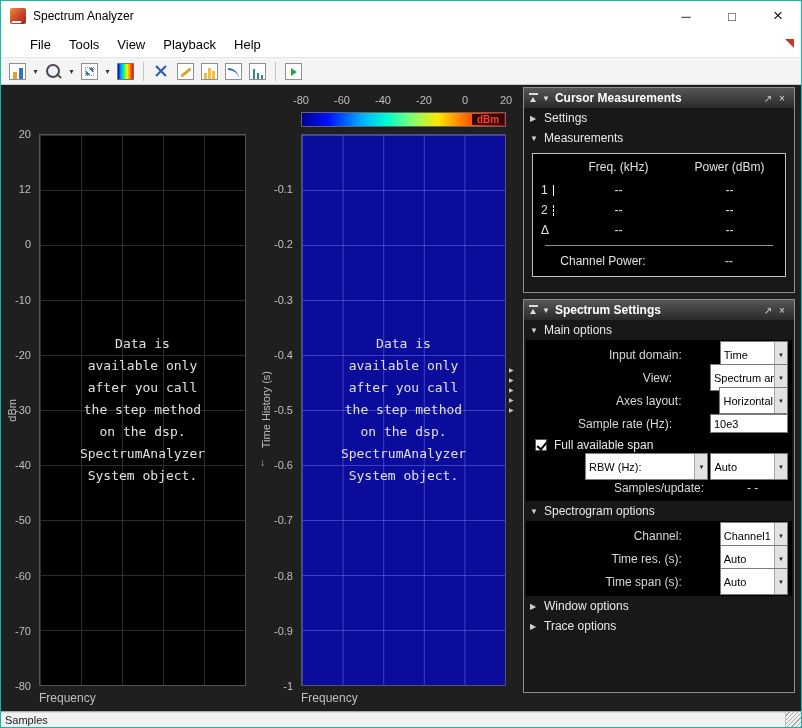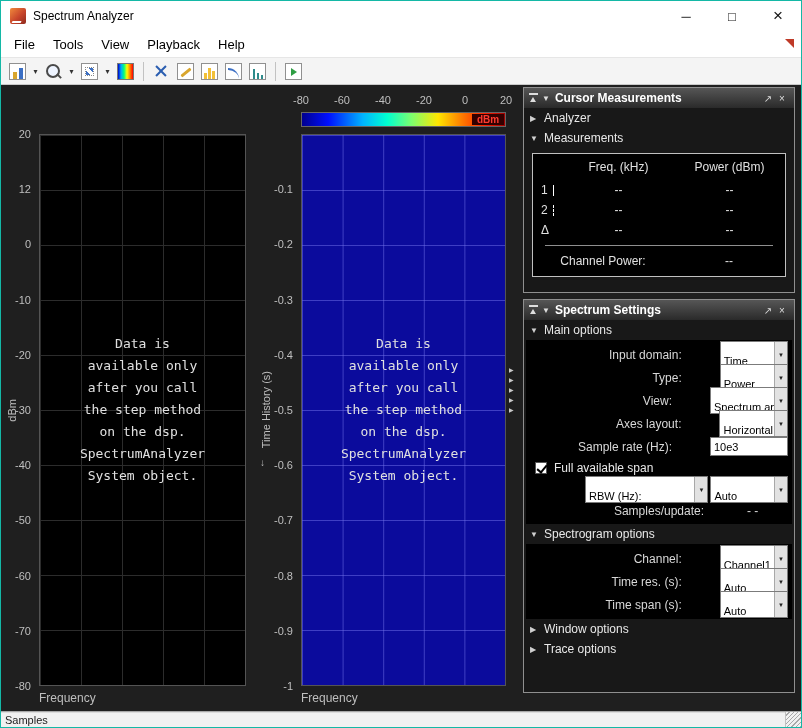--- a/index.html
+++ b/index.html
@@ -12,21 +12,21 @@
   .app-icon { width:16px; height:16px; margin:0 7px 0 9px; border-radius:2px;
               background:linear-gradient(135deg,#f08a3c 0%,#c8452b 55%,#8e2a1e 100%); position:relative; }
   .app-icon::after { content:""; position:absolute; left:3px; top:9px; width:9px; height:4px;
                      border-bottom:2px solid #fff; transform:skewX(-25deg); }
   .title-text { font-size:12px; color:#000; }
   .win-controls { margin-left:auto; display:flex; height:100%; }
   .win-btn { width:46px; display:flex; align-items:center; justify-content:center; font-size:13px; color:#111; }
   .win-btn.close-btn { font-size:17px; }
 
   
-  .menubar { height:26px; background:#ffffff; display:flex; align-items:center; padding-left:4px; position:relative; flex:none; }
+  .menubar { height:26px; background:#ffffff; display:flex; align-items:center; padding-left:20px; position:relative; flex:none; }
   .menu-item { padding:0 9px; font-size:13px; color:#000; }
   .dock-arrow { position:absolute; right:7px; top:8px; width:0; height:0;
                 border-top:9px solid #bf3a28; border-left:9px solid transparent; }
 
   
   .toolbar { height:28px; background:#f4f4f4; border-top:1px solid #e6e6e6; border-bottom:1px solid #c9c9c9;
              display:flex; align-items:center; padding:0 5px; gap:1px; flex:none; }
   .tbtn { height:24px; min-width:23px; display:flex; align-items:center; justify-content:center; }
   .tarrow { width:11px; height:24px; display:flex; align-items:center; justify-content:center; font-size:8px; color:#333; }
   .tsep { width:1px; height:19px; background:#c2c2c2; margin:0 5px; }
@@ -133,21 +133,21 @@
   .line-dashed { border-left:1px dashed #fff; }
   .mt-val { text-align:center; }
   .mt-sep { border-top:1px solid #8f8f8f; margin:5px 12px 0; }
   .mt-cp { display:grid; grid-template-columns:140px 1fr; height:30px; align-items:center; font-size:12px; }
   .mt-cp span { text-align:center; }
 
   .fields { background:#000; margin:0 2px; padding:3px 4px; }
   .frow { display:flex; align-items:center; height:23px;gap:34px; }
   .flabel { width:178px; text-align:right; color:#d8d8d8; font-size:12px; padding-right:4px; white-space:nowrap; }
   .fvalue { color:#d8d8d8; font-size:12px; padding-left:5px; }
-  .dd { width:78px; height:27px; background:#fff; border:1px solid #7b7b7b; display:flex; align-items:flex-end; }
+  .dd { width:78px; height:27px; background:#fff; border:1px solid #7b7b7b; display:flex; align-items:center; }
   .dd.wide { width:124px; }
   .dval { flex:1; font-size:11px; color:#000; padding:0 1px 0 3px; white-space:nowrap; overflow:hidden; }
   .darr { width:13px; align-self:stretch; background:#e2e2e2; border-left:1px solid #a8a8a8;
           display:flex; align-items:center; justify-content:center; font-size:6px; color:#222; flex:none; }
   .edit { width:78px; height:19px; background:#fff; border:1px solid #7b7b7b; font-size:11px; color:#000;
           padding-left:3px; font-family:"Liberation Sans", sans-serif; }
   .cbrow { display:flex; align-items:center; height:20px; padding-left:5px; gap:7px; }
   .checkbox { width:12px; height:12px; background:#fff; border:1px solid #555; position:relative; flex:none; }
   .checkbox::after { content:""; position:absolute; left:3px; top:0; width:4px; height:8px;
                      border-right:2px solid #000; border-bottom:2px solid #000; transform:rotate(40deg); }
@@ -305,21 +305,21 @@
     <div class="panel" id="cursor-panel">
       <div class="phead">
         <span class="rollup-icon"></span>
         <span class="collapse-glyph">▼</span>
         <span class="ptitle">Cursor Measurements</span>
         <span class="phead-btn">↗</span>
         <span class="phead-btn">×</span>
       </div>
       <div class="section-row">
         <span class="tri">▶</span>
-        <span>Analyzer</span>
+        <span>Settings</span>
       </div>
       <div class="section-row">
         <span class="tri">▼</span>
         <span>Measurements</span>
       </div>
       <div class="mtable">
         <div class="mt-header">
           <span></span>
           <span>Freq. (kHz)</span>
           <span>Power (dBm)</span>
@@ -371,27 +371,20 @@
 
       <div class="fields">
         <div class="frow">
           <span class="flabel">Input domain:</span>
           <span class="dd">
             <span class="dval">Time</span>
             <span class="darr">▼</span>
           </span>
         </div>
         <div class="frow">
-          <span class="flabel">Type:</span>
-          <span class="dd">
-            <span class="dval">Power</span>
-            <span class="darr">▼</span>
-          </span>
-        </div>
-        <div class="frow">
           <span class="flabel">View:</span>
           <span class="dd">
             <span class="dval">Spectrum and...</span>
             <span class="darr">▼</span>
           </span>
         </div>
         <div class="frow">
           <span class="flabel">Axes layout:</span>
           <span class="dd">
             <span class="dval">Horizontal</span>

